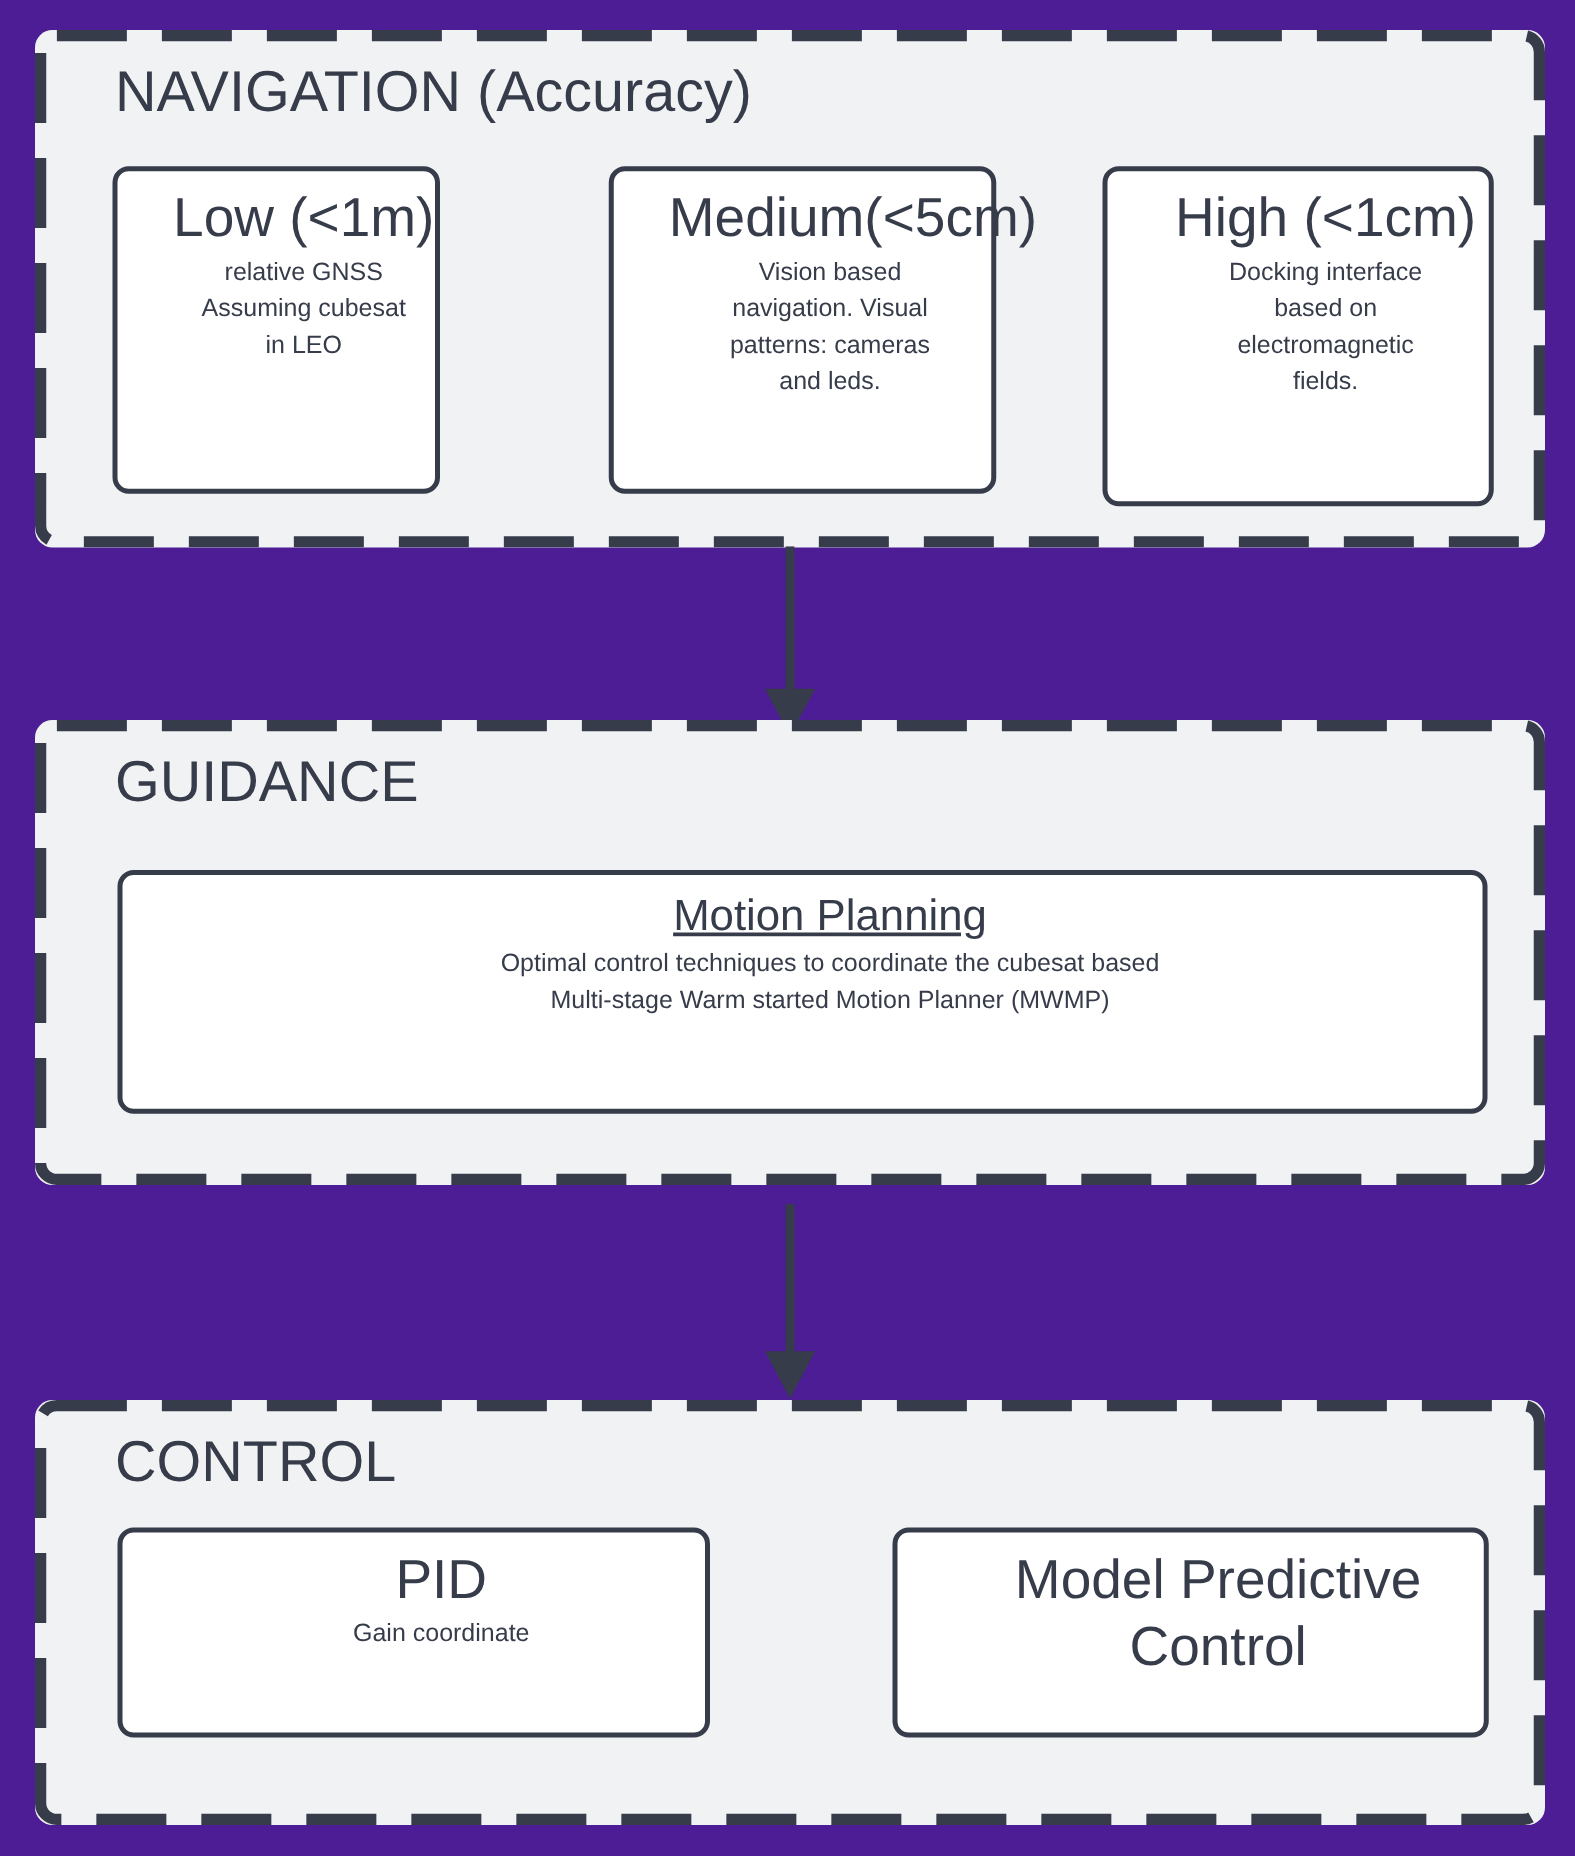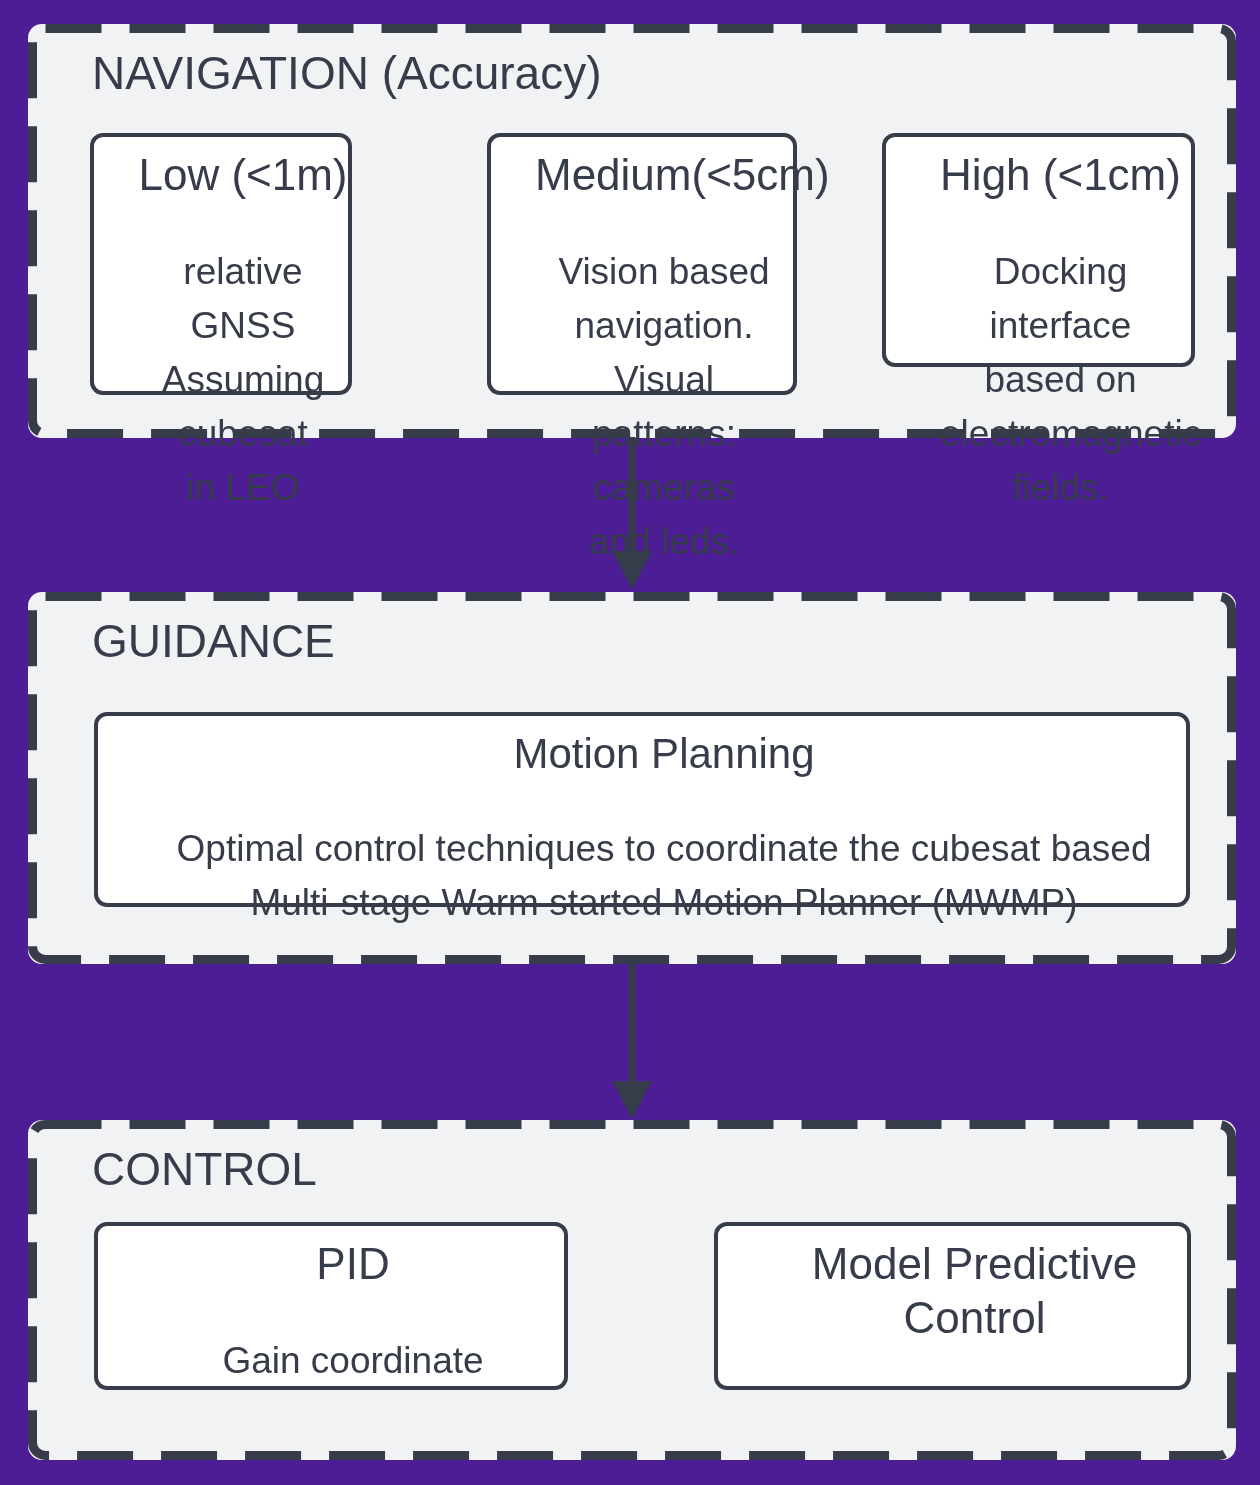--- a/index.html
+++ b/index.html
@@ -45,46 +45,46 @@
     box-sizing: border-box;
     padding-left: 44px;
   }
   .node-title {
     padding-top: 11px;
     font-size: 44px;
     line-height: 1.22;
     font-weight: 400;
   }
   .node-title.large {
-    font-size: 42px;
+    font-size: 35px;
     padding-top: 12px;
+    text-decoration: underline;
   }
   .node-body {
-    font-size: 37px;
+    font-size: 20px;
     line-height: 1.46;
     white-space: pre-line;
     padding: 2px 10px 0 10px;
-    margin-top: 41px;
   }
   svg.arrow {
     position: absolute;
     left: 600px;
   }
   #arrow-1 { top: 437px; }
   #arrow-2 { top: 963px; }
 
   
   #panel-navigation { left: 28px; top: 24px;  width: 1208px; height: 414px; }
-  #panel-guidance   { left: 28px; top: 592px; width: 1208px; height: 372px; }
+  #panel-guidance   { left: 28px; top: 576px; width: 1208px; height: 372px; }
   #panel-control    { left: 28px; top: 1120px; width: 1208px; height: 340px; }
 
   
   #node-low    { left: 62px;  top: 109px; width: 262px;  height: 262px; }
   #node-medium { left: 459px; top: 109px; width: 310px;  height: 262px; }
-  #node-high   { left: 854px; top: 109px; width: 313px;  height: 234px; }
+  #node-high   { left: 854px; top: 109px; width: 313px;  height: 272px; }
   #node-motion { left: 66px;  top: 120px; width: 1096px; height: 195px; }
   #node-pid    { left: 66px;  top: 102px; width: 474px;  height: 168px; }
   #node-mpc    { left: 686px; top: 102px; width: 477px;  height: 168px; }
 </style>
 </head>
 <body>
 
 <div class="canvas" style="--ink: #363c4a; --panel-bg: #f1f2f4; --node-bg: #ffffff;">
 
   <section class="panel" id="panel-navigation">

